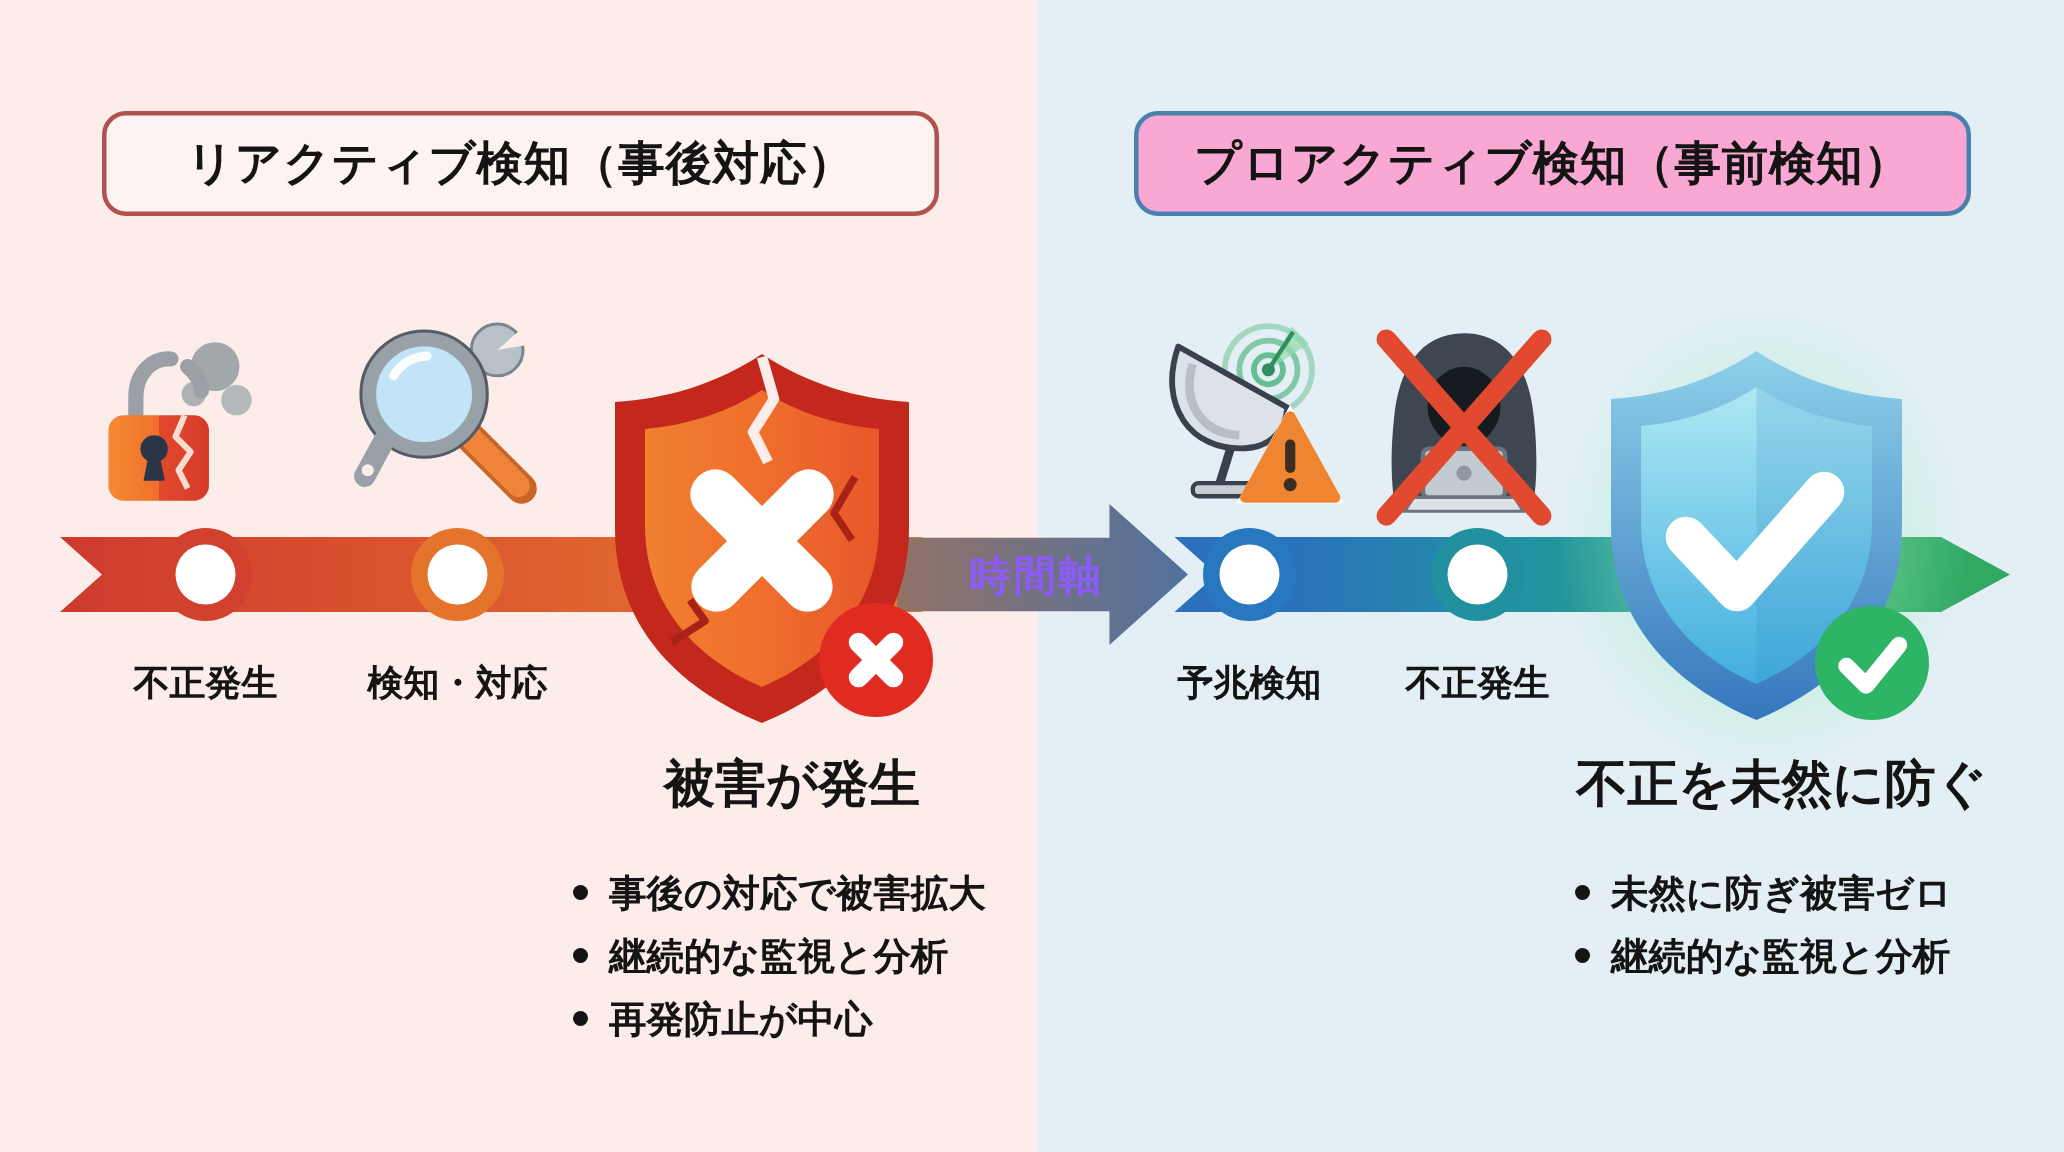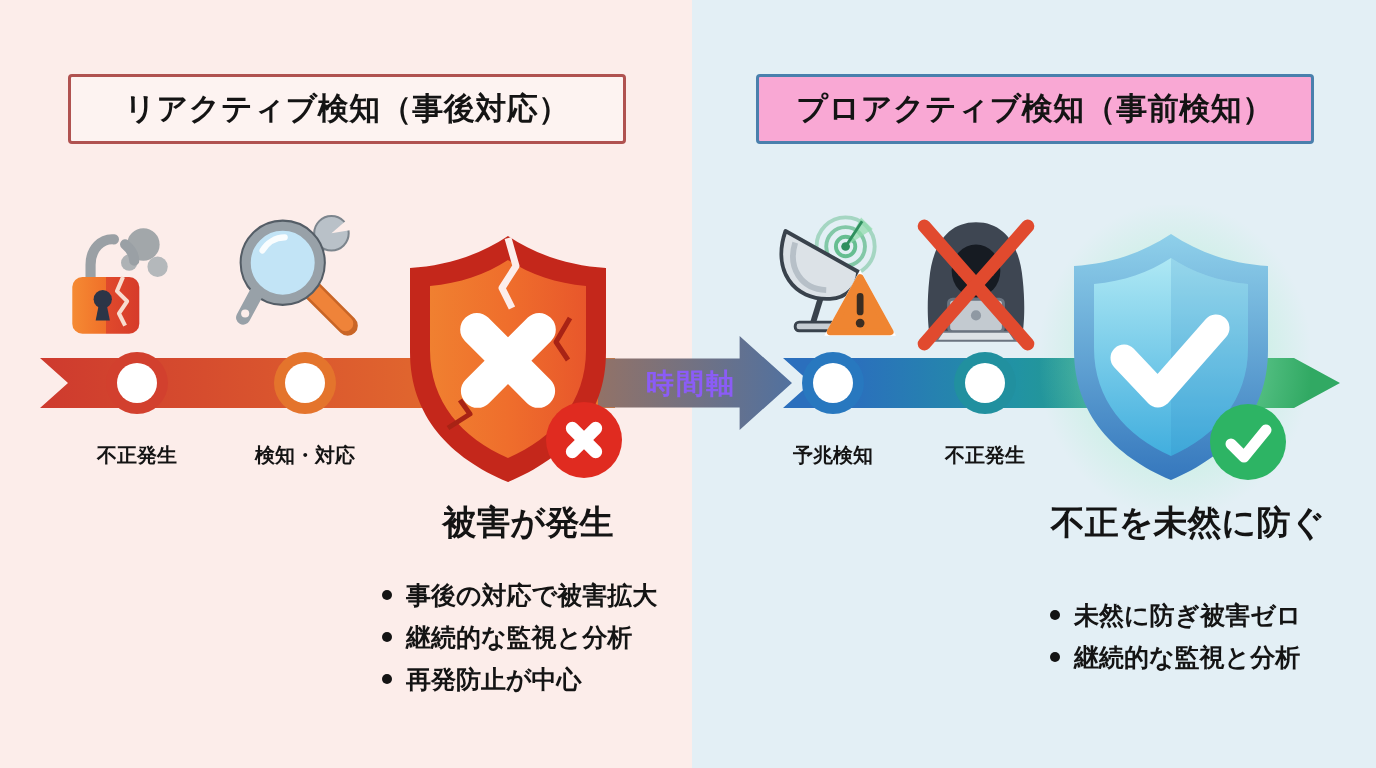--- a/index.html
+++ b/index.html
@@ -7,21 +7,21 @@
   #canvas{position:relative;width:1376px;height:768px;overflow:hidden;background:var(--bg-left,#fcedea);}
   .abs{position:absolute;}
 
   
   #bg-left{left:0;top:0;width:692px;height:768px;background:var(--bg-left,#fcedea);}
   #bg-right{left:692px;top:0;width:684px;height:768px;background:var(--bg-right,#e3eff5);}
   #shield-glow{left:1040px;top:205px;width:270px;height:310px;z-index:2;
     background:radial-gradient(ellipse at center,rgba(135,238,185,.60) 0%,rgba(160,240,200,.30) 45%,rgba(227,239,245,0) 72%);}
 
   
-  .title-box{top:74px;width:552px;height:64px;border-radius:4px;display:flex;align-items:center;justify-content:center;
+  .title-box{top:74px;width:552px;height:64px;border-radius:16px;display:flex;align-items:center;justify-content:center;
     font-size:31px;font-weight:800;color:var(--text,#141414);z-index:5;letter-spacing:.5px;}
   #title-left{left:68px;border:3px solid var(--title-border-left,#b05250);background:#fdf3f1;}
   #title-right{left:756px;border:3px solid var(--title-border-right,#4a80ad);background:#f9a8d4;}
 
   
   #band-left{left:40px;top:358px;width:575px;height:50px;z-index:1;
     background:linear-gradient(90deg,var(--band-red-start,#ce3a2e),var(--band-red-end,#ea7c2e));
     clip-path:polygon(28px 50%,0 0,100% 0,100% 100%,0 100%);}
   #band-mid{left:598px;top:336px;width:194px;height:94px;z-index:1;
     background:linear-gradient(90deg,var(--arrow-gray-start,#927267),var(--arrow-gray-end,#51719f));
@@ -34,21 +34,21 @@
 
   
   .node{width:62px;height:62px;border-radius:50%;z-index:3;}
   .node .hole{position:absolute;left:11px;top:11px;width:40px;height:40px;border-radius:50%;background:#fff;}
   #node-1{left:106px;top:352px;background:var(--ring-1,#d2402e);}
   #node-2{left:274px;top:352px;background:var(--ring-2,#e4742c);}
   #node-3{left:802px;top:352px;background:var(--ring-3,#2878bf);}
   #node-4{left:954px;top:352px;background:var(--ring-4,#21909f);}
 
   .node-label{top:438px;height:34px;display:flex;align-items:center;justify-content:center;
-    font-size:20px;font-weight:800;color:var(--text,#141414);z-index:3;}
+    font-size:24px;font-weight:800;color:var(--text,#141414);z-index:3;}
   #label-1{left:47px;width:180px;}
   #label-2{left:213px;width:184px;}
   #label-3{left:743px;width:180px;}
   #label-4{left:895px;width:180px;}
 
   
   .icon{z-index:3;}
   #icon-lock{left:64px;top:218px;width:110px;height:130px;}
   #icon-magnifier{left:234px;top:212px;width:134px;height:136px;}
   #icon-radar{left:770px;top:206px;width:126px;height:144px;}
@@ -59,21 +59,21 @@
   #badge-check{left:1208px;top:402px;width:80px;height:80px;z-index:5;}
 
   
   .result-heading{top:500px;height:46px;display:flex;align-items:center;justify-content:center;
     font-size:34px;font-weight:800;color:var(--text,#141414);z-index:3;}
   #heading-left{left:368px;width:320px;font-family:Liberation Mono, monospace;}
   #heading-right{left:1023px;width:330px;}
 
   .bullets{top:574px;z-index:3;}
   #bullets-left{left:382px;width:310px;}
-  #bullets-right{left:1050px;width:310px;margin-top:20px;}
+  #bullets-right{left:1050px;width:310px;}
   .bullet-row{display:flex;align-items:center;height:42px;}
   .bullet-dot{width:10px;height:10px;border-radius:50%;background:var(--text,#141414);margin-right:14px;flex:0 0 auto;}
   .bullet-text{font-size:25px;font-weight:700;color:var(--text,#141414);white-space:nowrap;}
 </style>
 </head>
 <body>
 
 <div id="canvas">
 
   <div id="bg-left" class="abs"></div>

